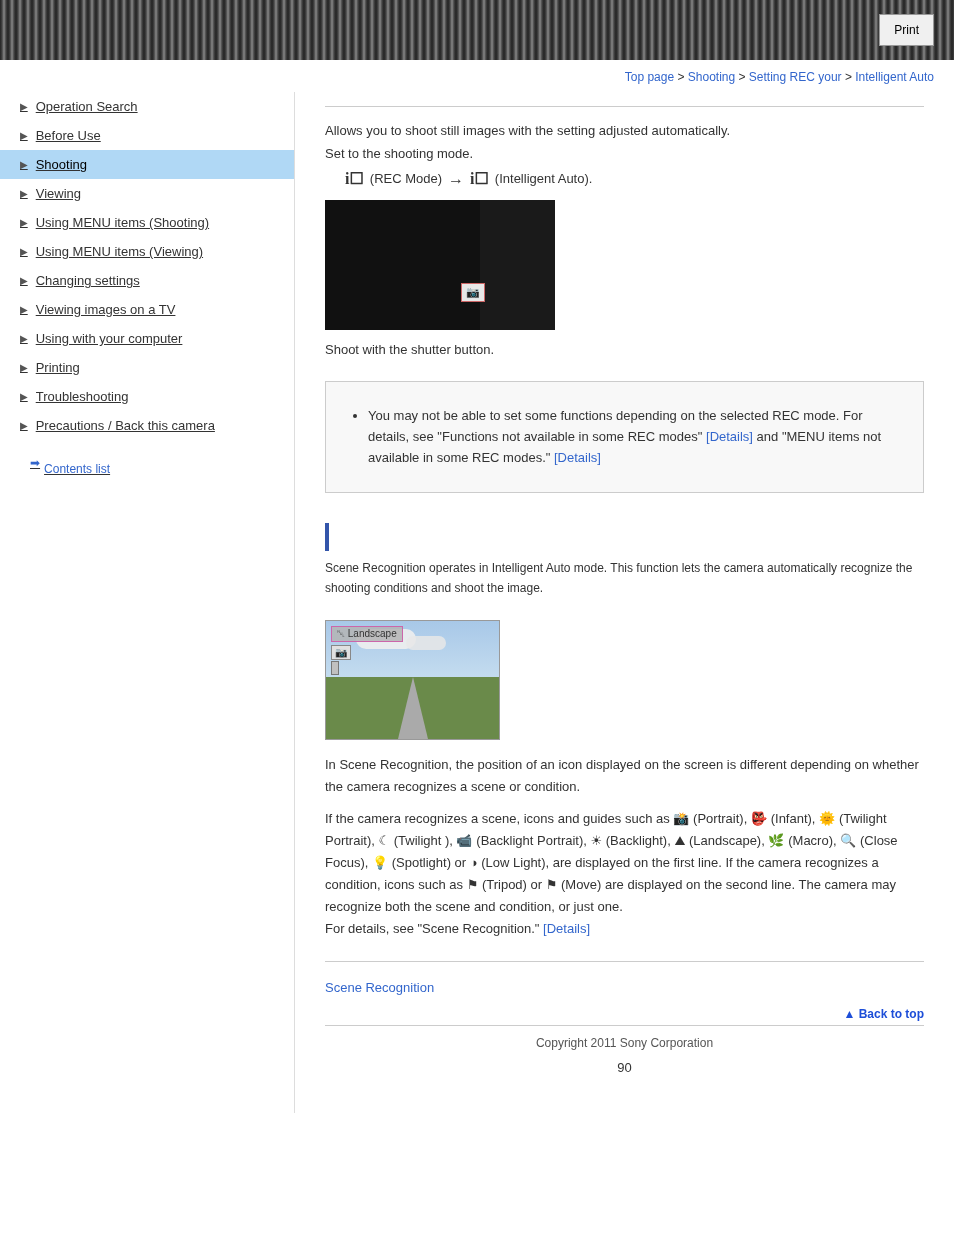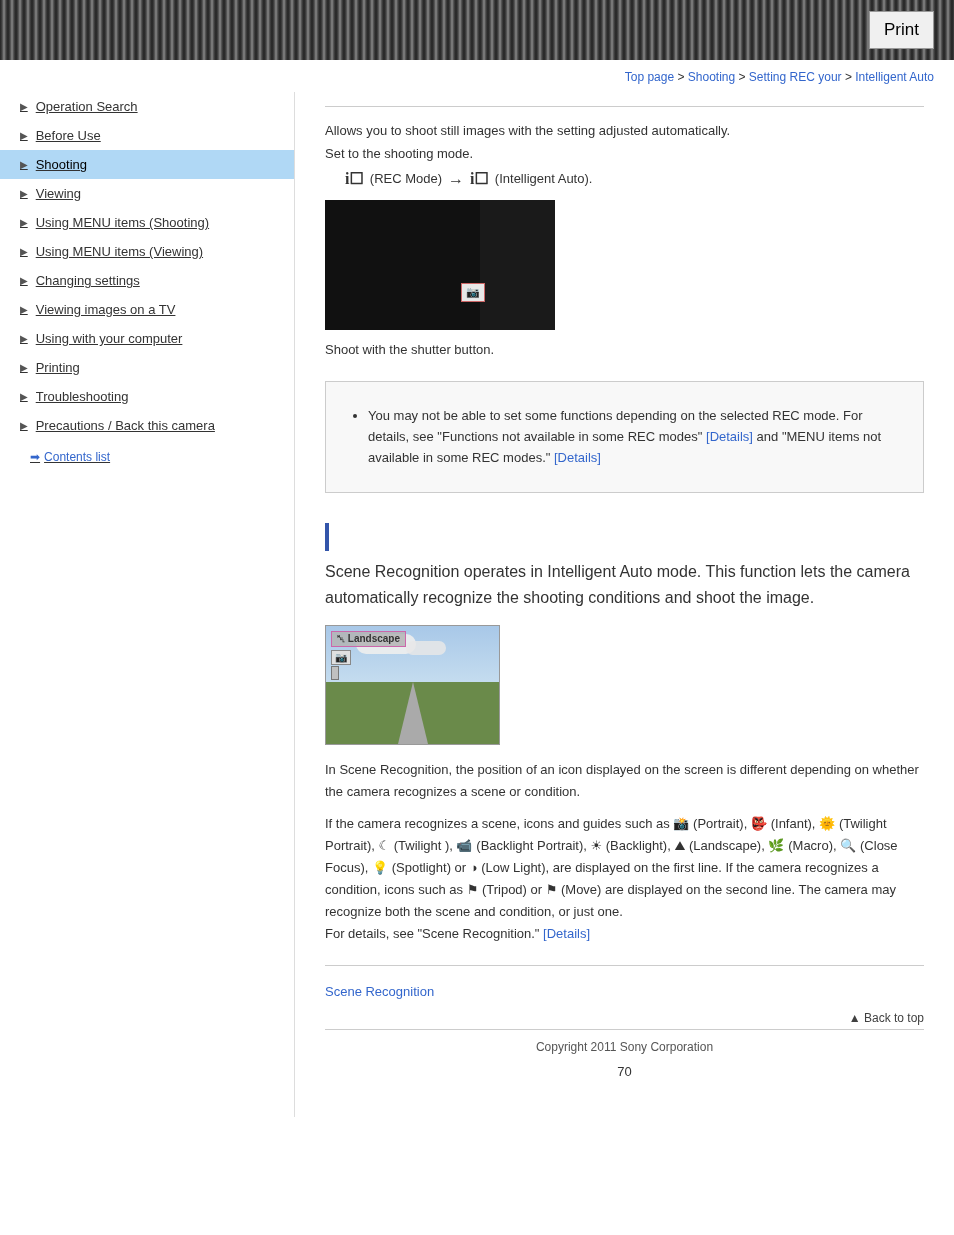--- a/index.html
+++ b/index.html
@@ -13,21 +13,21 @@
       position: relative;
     }
     .print-button {
       position: absolute;
       right: 20px;
       top: 50%;
       transform: translateY(-50%);
       background: #f0f0f0;
       border: 1px solid #999;
       padding: 8px 14px;
-      font-size: 17px;
+      font-size: 12px;
       cursor: pointer;
     }
 
     
     .breadcrumb {
       text-align: right;
       padding: 10px 20px 8px 20px;
       font-size: 12px;
       color: #3366cc;
     }
@@ -69,21 +69,21 @@
     .sidebar-arrow.right::before { content: "▶"; }
     .contents-list {
       padding: 10px 10px 5px 30px;
       font-size: 12px;
       color: #3366cc;
       cursor: pointer;
       display: flex;
       align-items: center;
       gap: 4px;
     }
-    .contents-list a { color: #3366cc; text-decoration: none; }
+    .contents-list a { color: #3366cc; text-decoration: none; margin-top: 12px; }
     .arrow-right-icon::before { content: "➡"; font-size: 12px; }
 
     
     .content {
       flex: 1;
       padding: 0 30px 30px 30px;
     }
     .content-divider {
       border: none;
       border-top: 1px solid #ccc;
@@ -147,24 +147,24 @@
       display: inline-block;
       width: 4px;
       height: 28px;
       background: #3355aa;
       margin: 10px 0 8px 0;
       vertical-align: middle;
     }
 
     
     .scene-text {
-      font-size: 16px;
+      font-size: 12px;
       line-height: 1.6;
       color: #333;
-      margin-bottom: 14px;
+      margin-bottom: 22px;
     }
 
     
     .landscape-preview {
       width: 175px;
       height: 120px;
       margin: 8px 0 14px 0;
       position: relative;
       overflow: hidden;
       border: 1px solid #999;
@@ -209,21 +209,21 @@
       border-bottom: 62px solid #aaa;
     }
     .landscape-label-box {
       position: absolute;
       top: 5px; left: 5px;
       background: rgba(180,180,180,0.85);
       border: 1px solid #cc66aa;
       padding: 1px 5px;
       font-size: 10px;
       color: #333;
-      font-weight: bold;
+      font-weight: normal;
     }
     .landscape-icon-box {
       position: absolute;
       top: 24px; left: 5px;
       background: #e0e0e0;
       border: 1px solid #888;
       padding: 1px 3px;
       font-size: 10px;
     }
     .landscape-badge {
@@ -246,21 +246,21 @@
     
     .footer-divider { border: none; border-top: 1px solid #ccc; margin: 20px 0 10px 0; }
     .footer-links { padding: 8px 0; font-size: 13px; }
     .back-to-top {
       text-align: right;
       font-size: 12px;
       color: #3366cc;
       padding: 4px 0;
       cursor: pointer;
     }
-    .back-to-top a { color: #404040; text-decoration: none; }
+    .back-to-top a { color: #1d4ed8; text-decoration: none; font-weight: bold; }
     .page-footer {
       text-align: center;
       border-top: 1px solid #ccc;
       padding: 10px 0 6px 0;
       font-size: 12px;
       color: #555;
     }
     .page-number {
       text-align: center;
       font-size: 13px;
@@ -400,15 +400,15 @@
       <a href="#" class="blue-link">Scene Recognition</a>
     </div>
 
     <div class="back-to-top">
       <a href="#">▲ Back to top</a>
     </div>
 
     <div class="page-footer">
       <span>Copyright 2011 Sony Corporation</span>
     </div>
-    <div class="page-number">70</div>
+    <div class="page-number">90</div>
   </div>
 </div>
 
 </body></html>

